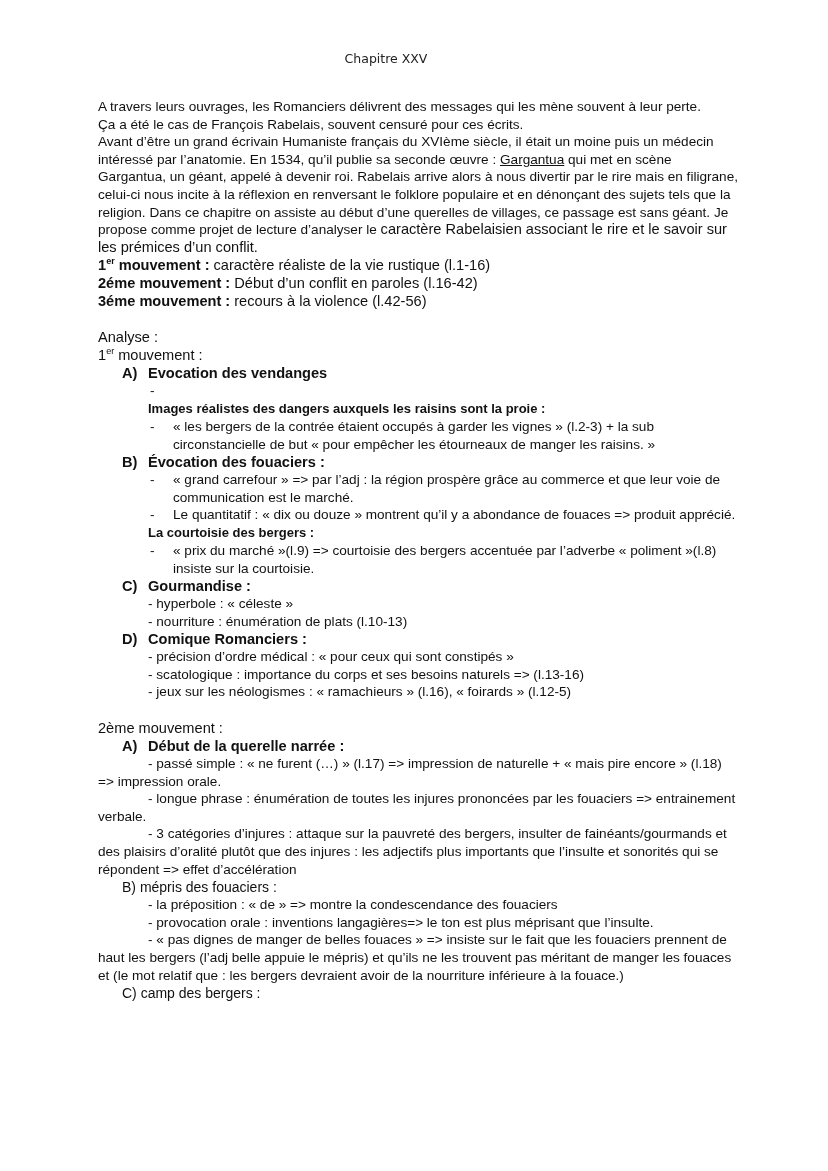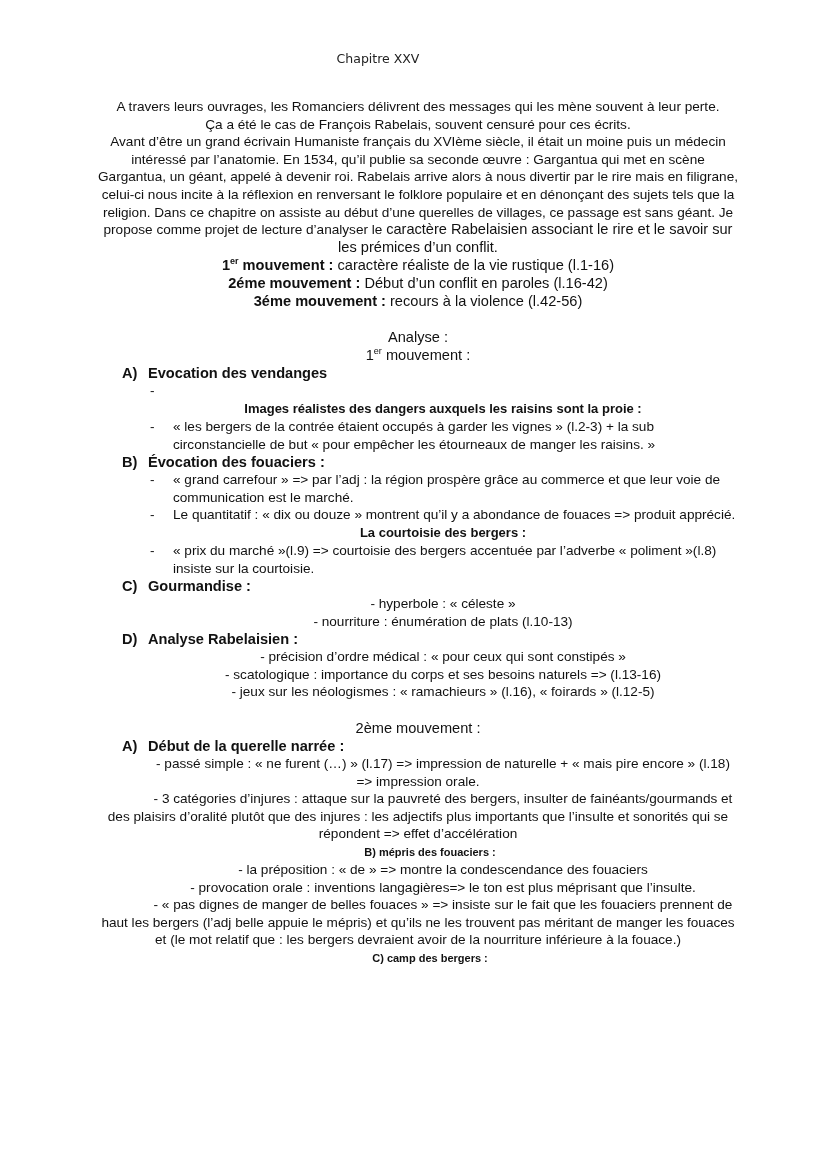--- a/index.html
+++ b/index.html
@@ -1,37 +1,37 @@
 <!DOCTYPE html>
 <html><head>
 <meta charset="utf-8">
 <style>
   html, body { margin: 0; padding: 0; background: #ffffff; }
   body { width: 828px; height: 1171px; position: relative; overflow: hidden;
          font-family: "Liberation Sans", sans-serif; color: #111; }
-  .page-title { position: absolute; top: 51px; left: 0; width: 756px; text-align: center;
+  .page-title { position: absolute; top: 51px; left: 8px; width: 756px; text-align: center;
                 font-family: "DejaVu Sans", sans-serif; font-size: 12.5px; color: #222; }
   .content { position: absolute; top: 98px; left: 98px; width: 640px;
              font-size: 13.6px; line-height: 17.6px; }
-  .content p { margin: 0; text-align: center; }
+  .content p { margin: 0; }
   .b { font-weight: bold; }
-  .u { }
+  .u { text-decoration: underline; }
   .big { font-size: 14.6px; }
   .mvt { font-size: 14.6px; line-height: 18px; }
   .gap { height: 18px; }
   .sec-heading { font-weight: normal; font-size: 14.6px; line-height: 18px; }
   .sub { display: flex; font-weight: bold; font-size: 14.6px; line-height: 18px; padding-left: 24px; }
   .sub .letter { width: 26px; flex: none; }
   .subhead2 { font-weight: bold; font-size: 13px; line-height: 18px; padding-left: 50px; }
   .bullet { display: flex; padding-left: 50px; }
   .bullet .dash { width: 25px; flex: none; padding-left: 2px; box-sizing: border-box; }
   .bullet .txt { flex: 1; }
   .plain-item { padding-left: 50px; }
   .hang { text-indent: 50px; }
-  .sub2 { font-weight: bold; font-size: 11px; line-height: 18px; padding-left: 24px; }
+  .sub2 { font-weight: normal; font-size: 14px; line-height: 18px; padding-left: 24px; }
   sup { font-size: 9px; line-height: 0; vertical-align: super; }
 </style>
 </head>
 <body>
 
 <div class="page-title">Chapitre XXV</div>
 
 <div class="content">
   <p>A travers leurs ouvrages, les Romanciers délivrent des messages qui les mène souvent à leur perte.</p>
   <p>Ça a été le cas de François Rabelais, souvent censuré pour ces écrits.</p>
@@ -79,34 +79,35 @@
 
   <div class="sub">
       <span class="letter">C)</span>
       <span>Gourmandise :</span>
     </div>
   <p class="plain-item">- hyperbole : « céleste »</p>
   <p class="plain-item">- nourriture : énumération de plats (l.10-13)</p>
 
   <div class="sub">
       <span class="letter">D)</span>
-      <span>Analyse Rabelaisien :</span>
+      <span>Comique Romanciers :</span>
     </div>
   <p class="plain-item">- précision d’ordre médical : « pour ceux qui sont constipés »</p>
   <p class="plain-item">- scatologique : importance du corps et ses besoins naturels =&gt; (l.13-16)</p>
   <p class="plain-item">- jeux sur les néologismes : « ramachieurs » (l.16), « foirards » (l.12-5)</p>
 
   <div class="gap"></div>
 
   <p class="sec-heading">2ème mouvement :</p>
   <div class="sub">
       <span class="letter">A)</span>
       <span>Début de la querelle narrée :</span>
     </div>
   <p class="hang">- passé simple : « ne furent (…) » (l.17) =&gt; impression de naturelle + « mais pire encore » (l.18) =&gt; impression orale.</p>
+  <p class="hang">- longue phrase : énumération de toutes les injures prononcées par les fouaciers =&gt; entrainement verbale.</p>
   <p class="hang">- 3 catégories d’injures : attaque sur la pauvreté des bergers, insulter de fainéants/gourmands et des plaisirs d’oralité plutôt que des injures : les adjectifs plus importants que l’insulte et sonorités qui se répondent =&gt; effet d’accélération</p>
 
   <p class="sub2">B) mépris des fouaciers :</p>
   <p class="hang">- la préposition : « de » =&gt; montre la condescendance des fouaciers</p>
   <p class="hang">- provocation orale : inventions langagières=&gt; le ton est plus méprisant que l’insulte.</p>
   <p class="hang">- « pas dignes de manger de belles fouaces » =&gt; insiste sur le fait que les fouaciers prennent de haut les bergers (l’adj belle appuie le mépris) et qu’ils ne les trouvent pas méritant de manger les fouaces et (le mot relatif que : les bergers devraient avoir de la nourriture inférieure à la fouace.)</p>
 
   <p class="sub2">C) camp des bergers :</p>
 </div>
 

